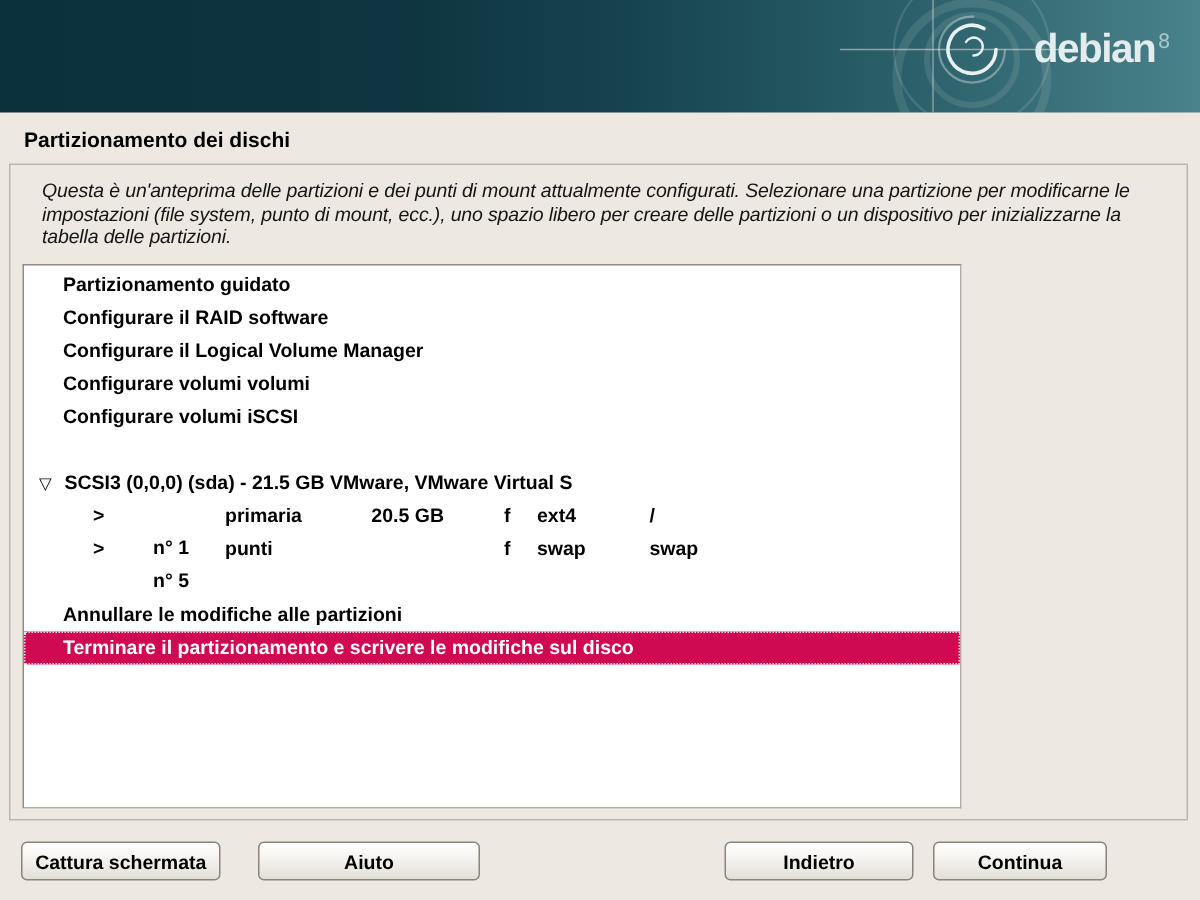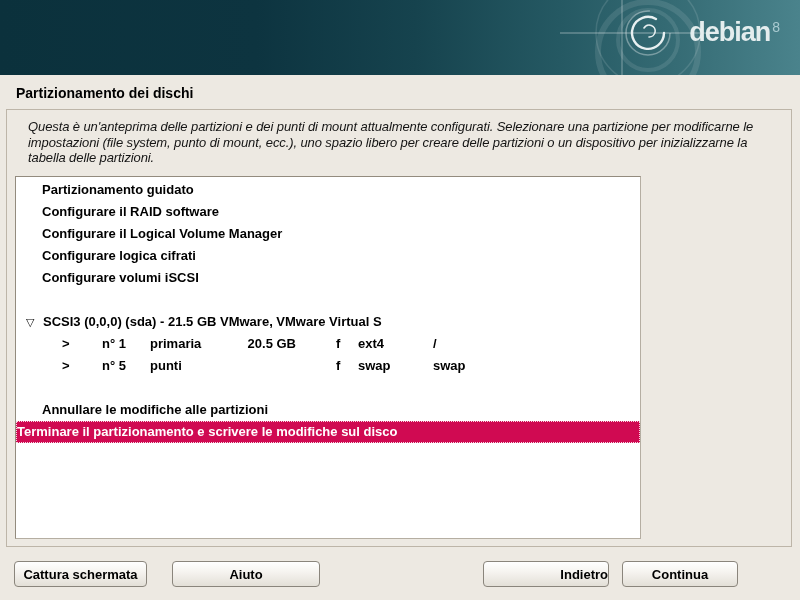--- a/index.html
+++ b/index.html
@@ -48,43 +48,43 @@
   }
   .row{
     height:22px;line-height:22px;font-size:13px;font-weight:bold;color:#000;
     white-space:nowrap;position:relative;
   }
   .row.menu-row{padding-left:26px;}
   .row.disk-header{padding-left:10px;}
   .expander{display:inline-block;width:17px;font-size:11px;font-weight:normal;}
   .row.part-row span{position:absolute;top:0;}
   .part-marker{left:46px;}
-  .part-num{left:86px;}
+  .part-num{left:86px;margin-top:21px;}
   .part-type{left:134px;}
   .part-size{left:186px;width:94px;text-align:right;}
   .part-flag{left:320px;}
   .part-fs{left:342px;}
   .part-mnt{left:417px;}
   .row.selected{
     background:#d00a52;color:#fff;
     border:1px dotted rgba(255,255,255,0.85);
-    box-sizing:border-box;line-height:19px;
+    box-sizing:border-box;line-height:19px;padding-left:25px;
   }
   
   .btn{
     position:absolute;top:561px;height:26px;
     border:1px solid #8a857c;border-radius:4px;
     background:linear-gradient(180deg,#ffffff 0%,#f6f4f0 40%,#e3dfd7 100%);
     font-family:"Liberation Sans",sans-serif;
     font-size:13px;font-weight:bold;color:#000;
     padding:0;cursor:pointer;
   }
   .btn-screenshot{left:14px;width:133px;}
   .btn-help{left:172px;width:148px;}
-  .btn-back{left:483px;width:126px;text-align:right;}
+  .btn-back{left:483px;width:126px;}
   .btn-continue{left:622px;width:116px;}
 </style>
 </head>
 <body>
 
 <div class="banner">
   <svg width="260" height="75" viewBox="0 0 260 75">
 
     <circle cx="108" cy="52" r="50" fill="none" stroke="rgba(255,255,255,0.10)" stroke-width="6"></circle>
     <circle cx="108" cy="40" r="30" fill="none" stroke="rgba(255,255,255,0.10)" stroke-width="4"></circle>
@@ -103,21 +103,21 @@
 <div class="page-title">Partizionamento dei dischi</div>
 
 <div class="frame"></div>
 
 <div class="desc">Questa è un'anteprima delle partizioni e dei punti di mount attualmente configurati. Selezionare una partizione per modificarne le impostazioni (file system, punto di mount, ecc.), uno spazio libero per creare delle partizioni o un dispositivo per inizializzarne la tabella delle partizioni.</div>
 
 <div class="listbox">
   <div class="row menu-row">Partizionamento guidato</div>
   <div class="row menu-row">Configurare il RAID software</div>
   <div class="row menu-row">Configurare il Logical Volume Manager</div>
-  <div class="row menu-row">Configurare logica cifrati</div>
+  <div class="row menu-row">Configurare volumi volumi</div>
   <div class="row menu-row">Configurare volumi iSCSI</div>
   <div class="row spacer"></div>
   <div class="row disk-header">
     <span class="expander">▽</span><span>SCSI3 (0,0,0) (sda) - 21.5 GB VMware, VMware Virtual S</span>
   </div>
   <div class="row part-row">
     <span class="part-marker">&gt;</span>
     <span class="part-num">n° 1</span>
     <span class="part-type">primaria</span>
     <span class="part-size">20.5 GB</span>

